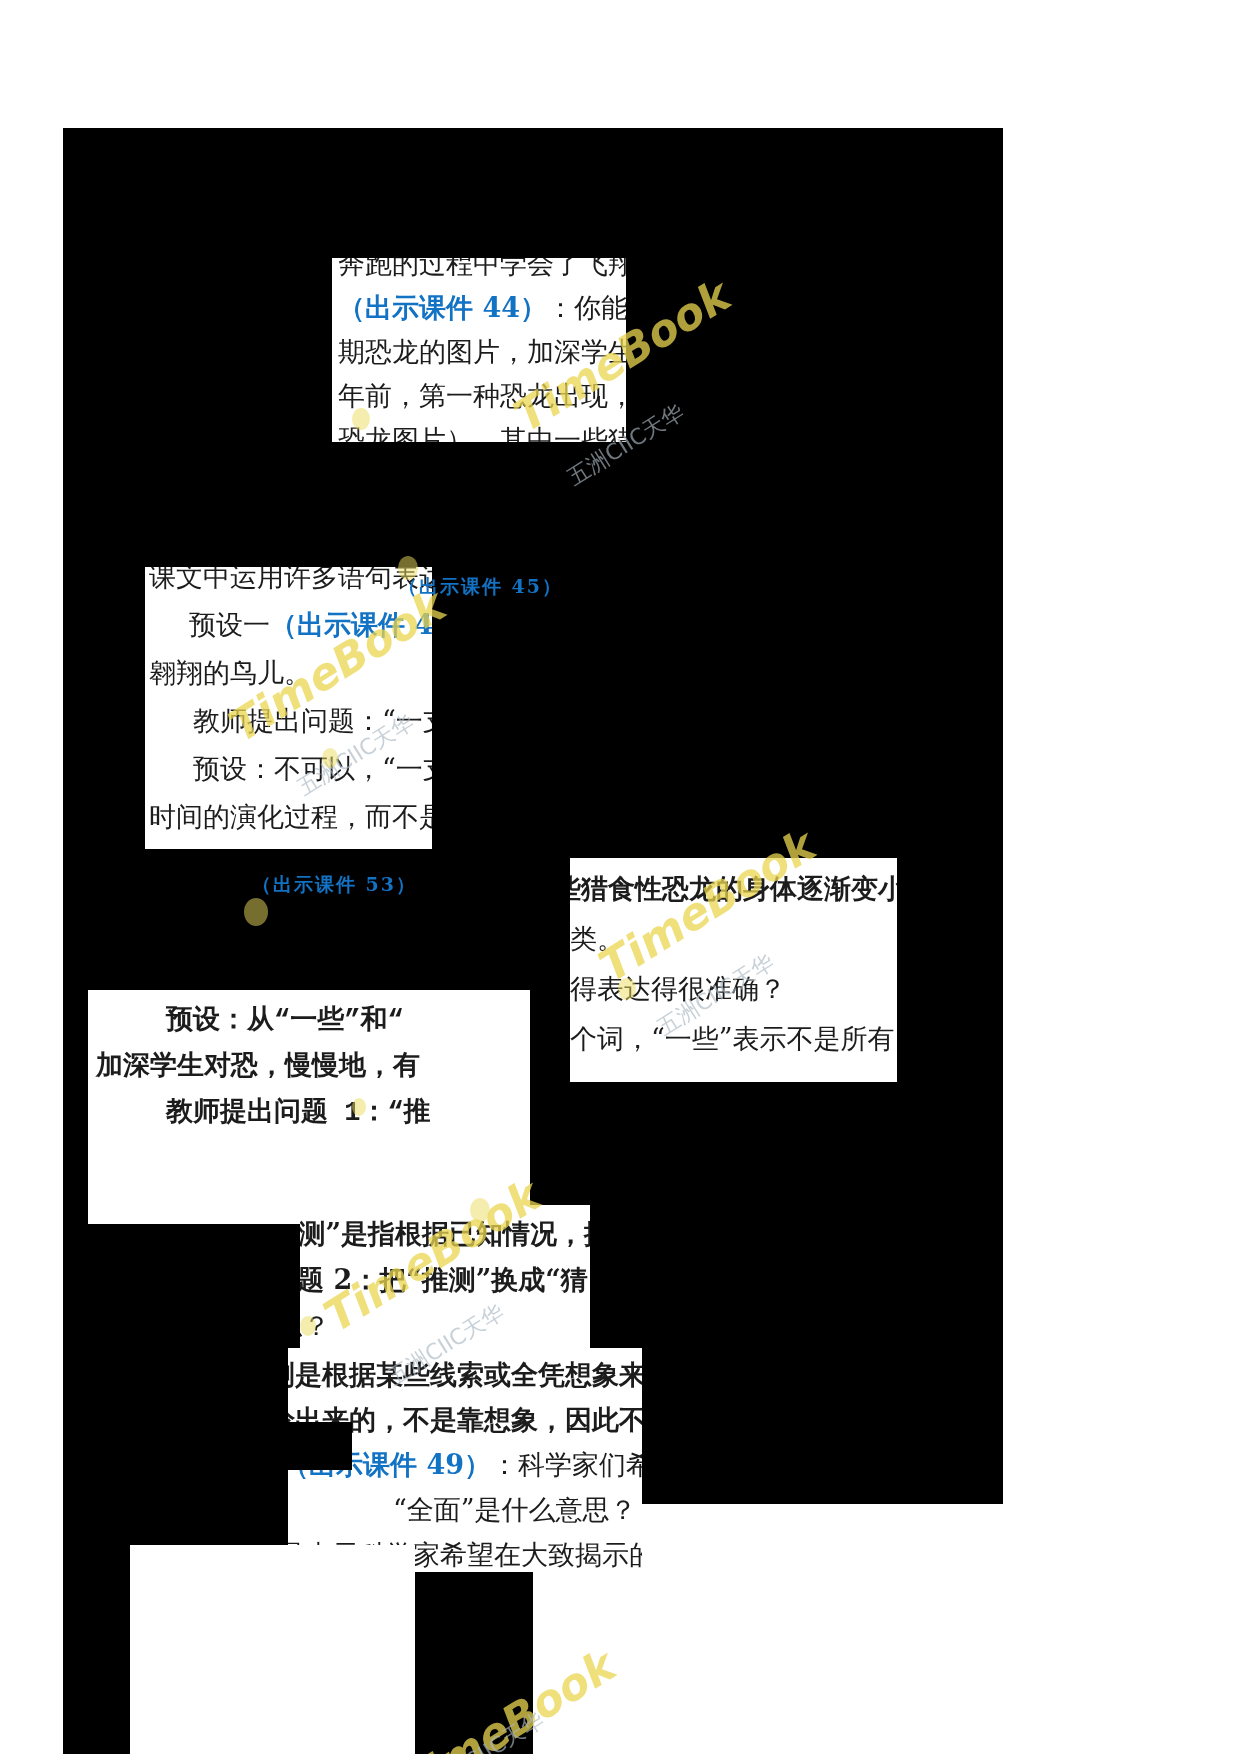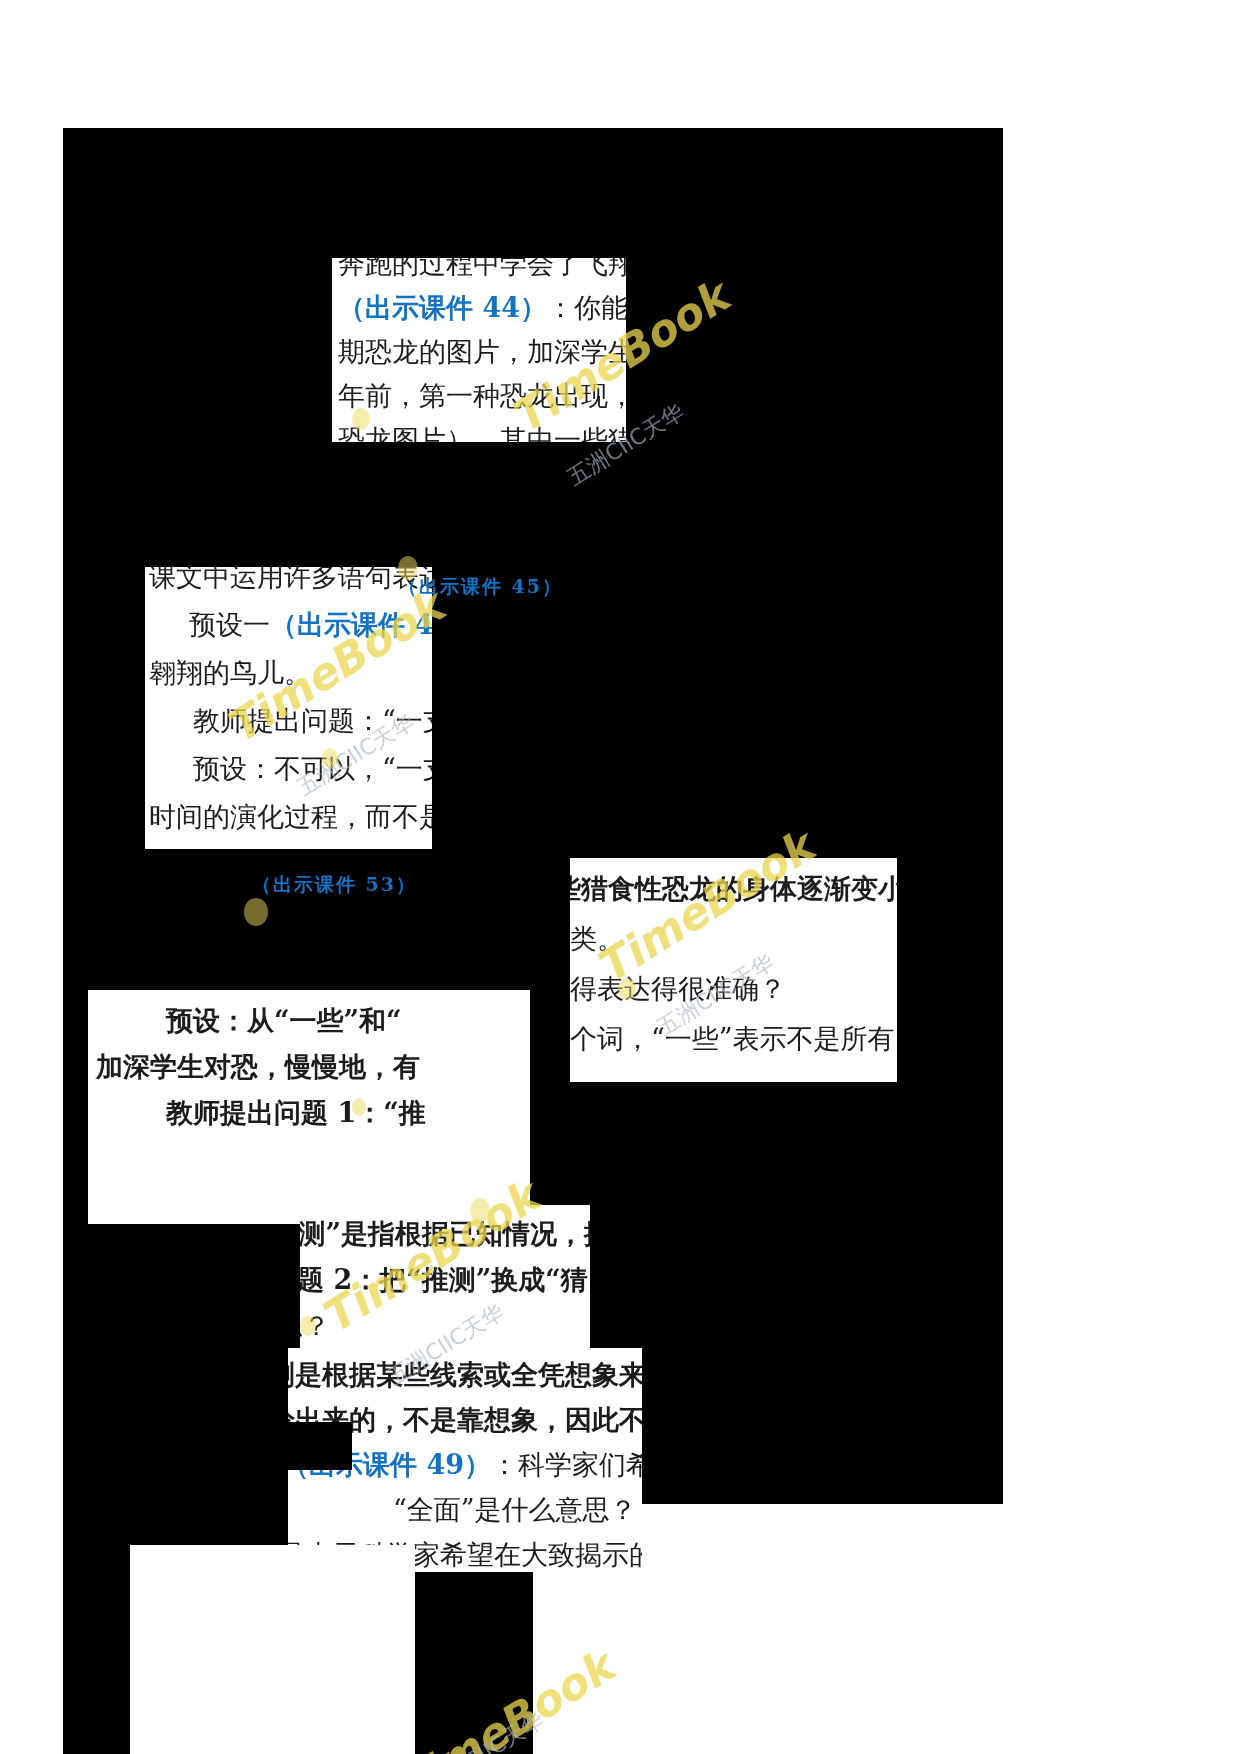--- a/index.html
+++ b/index.html
@@ -52,21 +52,21 @@
 
   <div class="slide-label" style="left:252px;top:872px;">（出示课件 53）</div>
 
   <div class="wbox" style="left:570px;top:858px;width:327px;height:218px;padding-top:6px;line-height:50px;">
     <span class="ln sb" style="margin-left:-16px;">些猎食性恐龙的身体逐渐变小，</span>
     <span class="ln">类。</span>
     <span class="ln">得表达得很准确？</span>
     <span class="ln">个词，“一些”表示不是所有</span>
   </div>
 
-  <div class="wbox" style="left:88px;top:990px;width:442px;height:226px;padding-top:8px;line-height:46px;">
+  <div class="wbox" style="left:88px;top:990px;width:442px;height:226px;padding-top:8px;line-height:46px;font-family:Liberation Mono, monospace;">
     <span class="ln sb" style="text-indent:78px;">预设：从“一些”和“</span>
     <span class="ln sb" style="text-indent:8px;">加深学生对恐，慢慢地，有</span>
     <span class="ln sb" style="text-indent:78px;">教师提出问题 1：“推</span>
   </div>
 
   <div class="wbox" style="left:300px;top:1205px;width:290px;height:143px;padding-top:6px;line-height:46px;">
     <span class="ln sb" style="margin-left:-44px;">“推测”是指根据已知情况，按</span>
     <span class="ln sb" style="margin-left:-30px;">问题 2：把“推测”换成“猜</span>
     <span class="ln" style="margin-left:-24px;">思？</span>
   </div>

